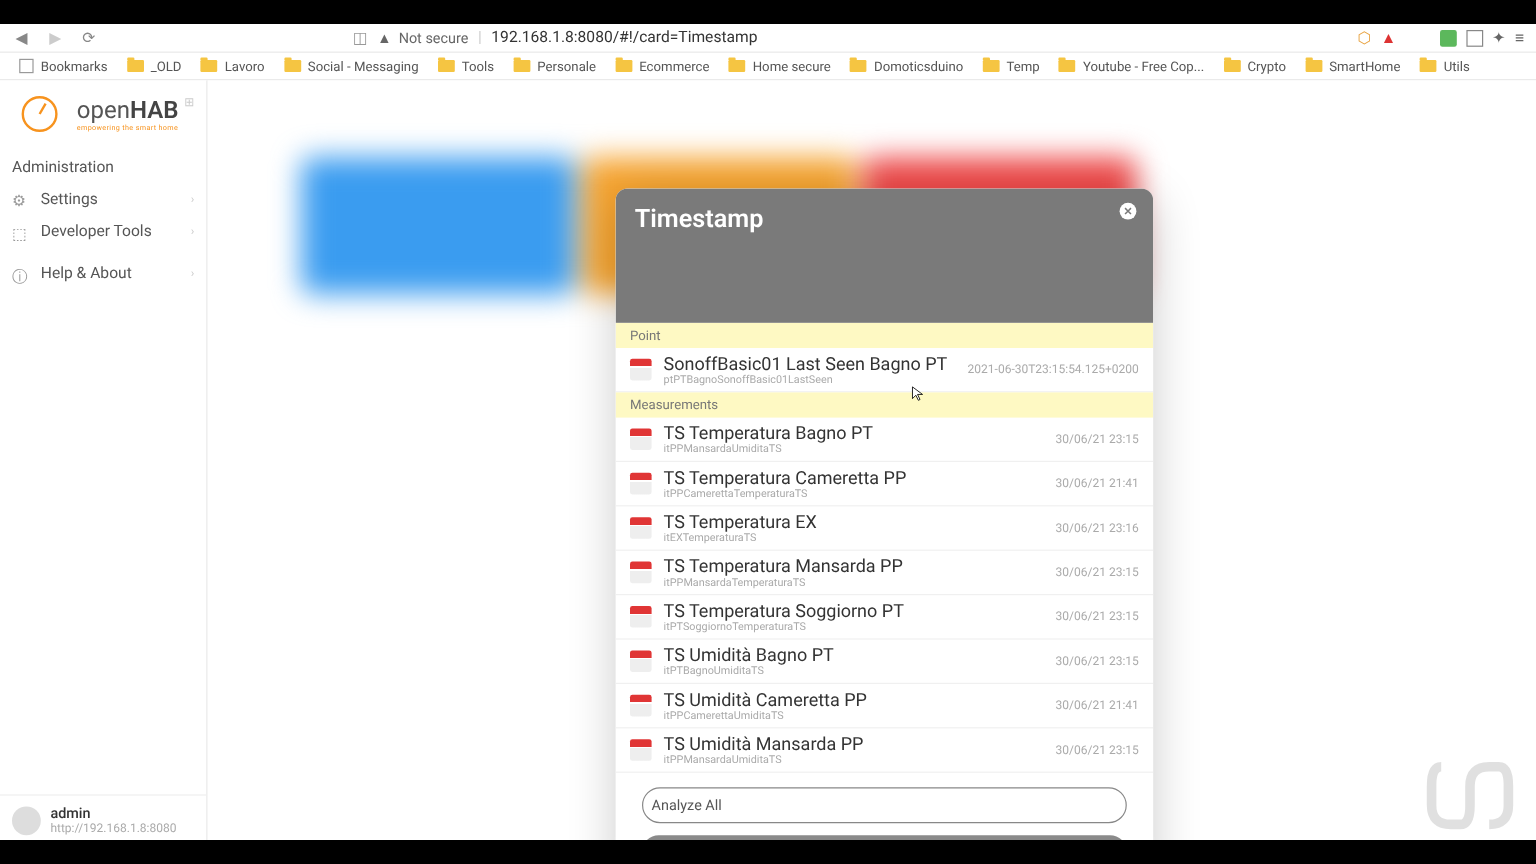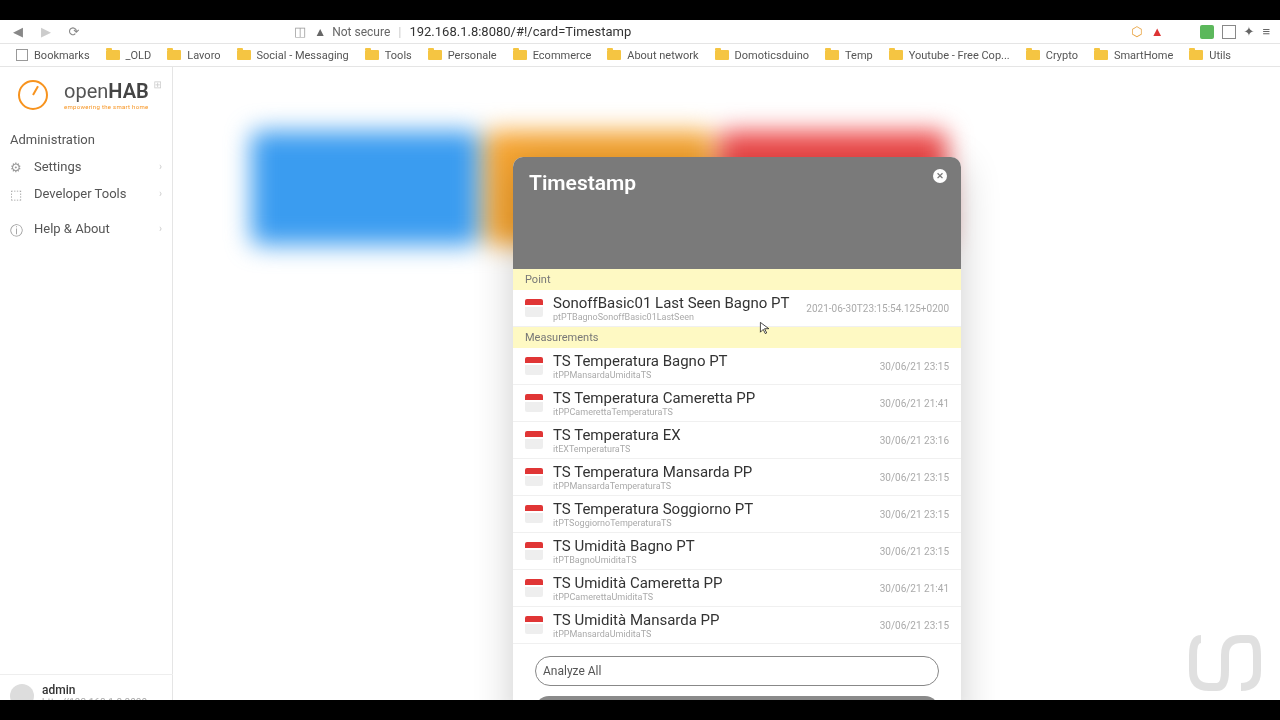--- a/index.html
+++ b/index.html
@@ -30,21 +30,21 @@
     .logo-text{display:flex;flex-direction:column}
     .logo-main{font-size:20px;color:#555;font-weight:400}
     .logo-main .bold{font-weight:600;color:#444}
     .logo-sub{font-size:6px;color:#f7931e;letter-spacing:0.3px}
     .pin{position:absolute;top:12px;right:10px;color:#ccc;font-size:10px}
     .no-pages{padding:8px 10px;color:#888;font-size:12px;font-style:italic}
     .admin-hdr{padding:10px 10px 6px;color:#555;font-size:13px}
     .nav-item{display:flex;align-items:center;padding:6px 10px;gap:10px;font-size:13px;color:#555;cursor:pointer;position:relative}
     .nav-icon{width:14px;height:14px;color:#999}
     .chev{position:absolute;right:10px;color:#ccc;font-size:10px}
-    .user-box{position:absolute;bottom:4px;left:0;width:173px;padding:8px 10px;display:flex;align-items:center;gap:8px;border-top:1px solid #eee}
+    .user-box{position:absolute;bottom:16px;left:0;width:173px;padding:8px 10px;display:flex;align-items:center;gap:8px;border-top:1px solid #eee}
     .avatar{width:24px;height:24px;background:#ddd;border-radius:50%}
     .user-text{display:flex;flex-direction:column}
     .user-name{font-size:12px;color:#333;font-weight:500}
     .user-url{font-size:10px;color:#aaa}
     .content{flex:1;background:#fff;position:relative}
     .cards-bg{position:absolute;top:64px;left:78px;display:flex;gap:6px;filter:blur(12px)}
     .card{width:228px;height:114px;border-radius:8px}
     .card.blue{background:#3a9cf0}
     .card.orange{background:#f7a531}
     .card.red{background:#f04a4a}
@@ -121,21 +121,21 @@
   <div class="bm">
       <div class="bm-folder"></div>
       <span>Personale</span>
     </div>
   <div class="bm">
       <div class="bm-folder"></div>
       <span>Ecommerce</span>
     </div>
   <div class="bm">
       <div class="bm-folder"></div>
-      <span>About network</span>
+      <span>Home secure</span>
     </div>
   <div class="bm">
       <div class="bm-folder"></div>
       <span>Domoticsduino</span>
     </div>
   <div class="bm">
       <div class="bm-folder"></div>
       <span>Temp</span>
     </div>
   <div class="bm">

